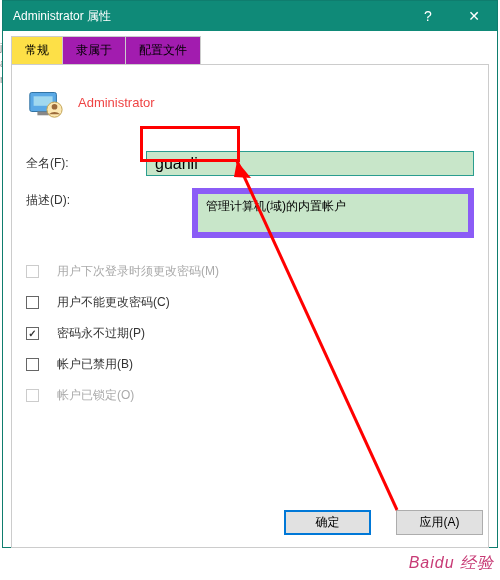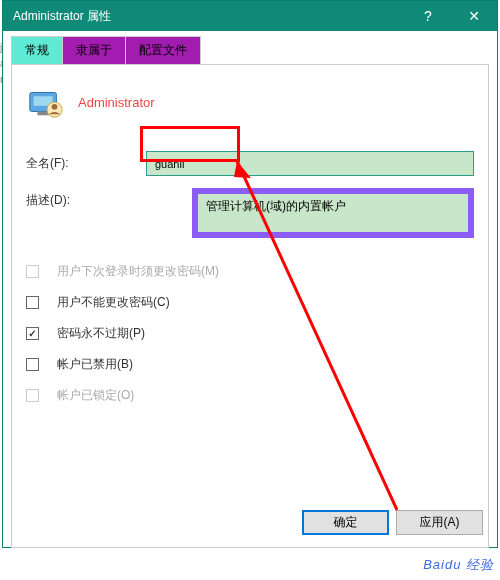--- a/index.html
+++ b/index.html
@@ -3,43 +3,43 @@
   <meta charset="utf-8">
   <style>
     * { margin: 0; padding: 0; box-sizing: border-box; font-family: "Microsoft YaHei", "Segoe UI", Tahoma, sans-serif; }
     body { width: 500px; height: 580px; background: #fff; position: relative; overflow: hidden; }
     .window { position: absolute; left: 2px; top: 0; width: 496px; height: 548px; background: #fff; border: 1px solid #0f7d6e; }
     .titlebar { height: 30px; background: #0f8a78; color: #fff; display: flex; align-items: center; padding-left: 10px; font-size: 12px; position: relative; }
     .titlebar-buttons { position: absolute; right: 0; top: 0; height: 100%; display: flex; }
     .tb-btn { width: 46px; height: 100%; display: flex; align-items: center; justify-content: center; color: #fff; font-size: 14px; cursor: pointer; }
     .tabs { display: flex; margin: 5px 0 0 8px; font-size: 12px; }
     .tab { padding: 5px 13px; border: 1px solid #ccc; border-bottom: none; background: #fff; cursor: pointer; margin-right: -1px; position: relative; }
-    .tab.active { background: #5eead4; z-index: 2; }
+    .tab.active { background: #fde047; z-index: 2; }
     .tab:not(.active) { background: #a21caf; }
     .panel { border: 1px solid #ccc; margin: 0 8px 8px 8px; height: 484px; background: #fff; position: relative; padding: 12px 14px; }
     .header-row { display: flex; align-items: center; gap: 14px; margin-bottom: 30px; margin-top: 6px; }
     .user-icon { width: 38px; height: 38px; position: relative; }
     .user-icon svg { width: 100%; height: 100%; }
     .header-text { font-size: 13px; color: #ef4444; }
     .field-row { display: flex; align-items: center; margin-bottom: 12px; font-size: 12px; color: #333; }
     .field-label { width: 120px; }
-    .field-input { flex: 1; height: 25px; border: 1px solid #2a9d8f; background: #c8e6c9; padding: 3px 8px; font-size: 11px; font-family: inherit; }
+    .field-input { flex: 1; height: 25px; border: 1px solid #2a9d8f; background: #c8e6c9; padding: 3px 8px; font-size: 16px; font-family: inherit; }
     .field-textarea { flex: 1; height: 50px; border: 6px solid #8b5cf6; background: #c8e6c9; padding: 4px 8px; font-size: 12px; resize: none; font-family: inherit; }
     .checks { margin-top: 25px; }
     .check-row { display: flex; align-items: center; gap: 18px; margin-bottom: 14px; font-size: 12px; color: #333; }
     .check-row.disabled { color: #aaa; }
     .checkbox { width: 13px; height: 13px; border: 1px solid #666; display: inline-flex; align-items: center; justify-content: center; font-size: 10px; background: #fff; cursor: pointer; }
     .check-row.disabled .checkbox { border-color: #ccc; cursor: default; }
     .checkbox.checked::before { content: "✓"; color: #333; font-weight: bold; line-height: 1; }
-    .buttons { position: absolute; bottom: 12px; right: 14px; display: flex; gap: 7px; }
+    .buttons { position: absolute; bottom: 12px; right: 14px; display: flex; gap: 25px; }
     .btn { width: 87px; height: 25px; border: 1px solid #adadad; background: #e1e1e1; font-size: 12px; cursor: pointer; font-family: inherit; }
     .btn.primary { border: 2px solid #0078d7; background: #e1e1e1; }
     .highlight-box { position: absolute; border: 3px solid #ff0000; pointer-events: none; z-index: 50; }
     .arrow-svg { position: absolute; pointer-events: none; z-index: 49; }
-    .watermark { position: absolute; right: 6px; bottom: 6px; color: #1d4ed8; font-size: 13px; letter-spacing: 1px; opacity: .85; font-style: italic; z-index: 60; }
+    .watermark { position: absolute; right: 6px; bottom: 6px; color: #be185d; font-size: 16px; letter-spacing: 1px; opacity: .85; font-style: italic; z-index: 60; }
     .left-artifact { position: absolute; left: 0; top: 40px; font-size: 10px; color: #888; line-height: 16px; }
   </style>
 </head>
 <body>
 
 <div class="left-artifact">j<br>a<br>r</div>
 
 <div class="window">
   <div class="titlebar">
     <span>Administrator 属性</span>

